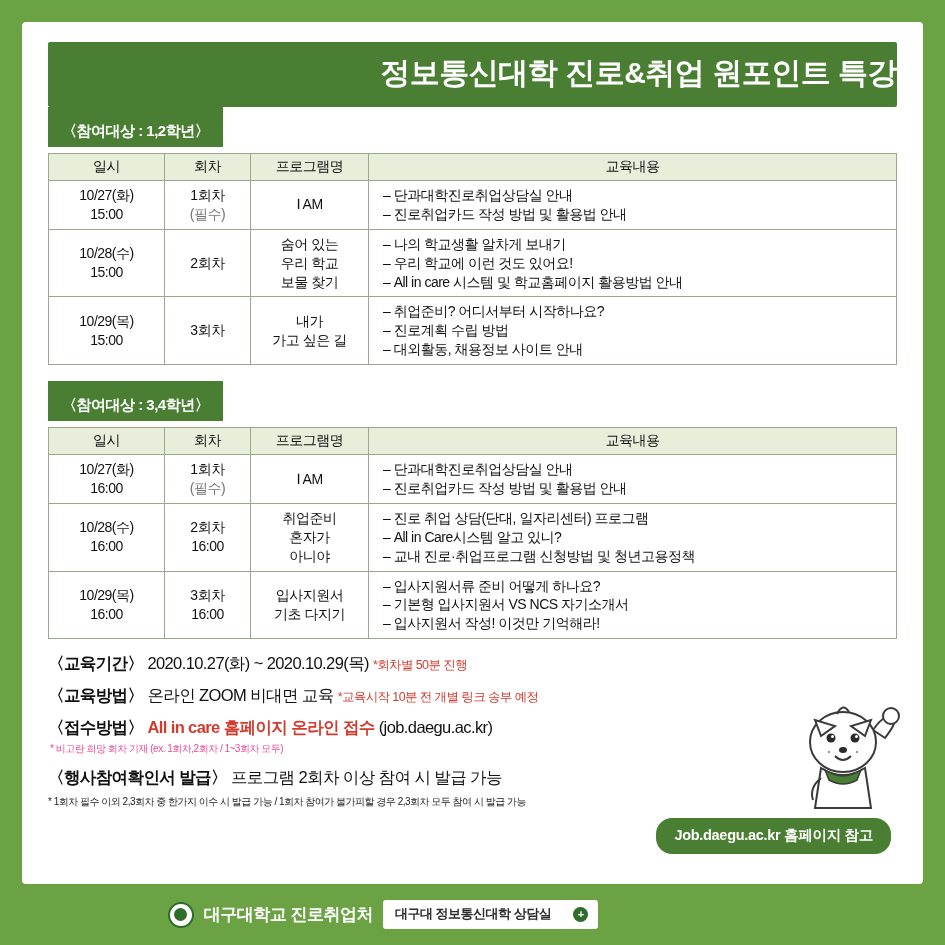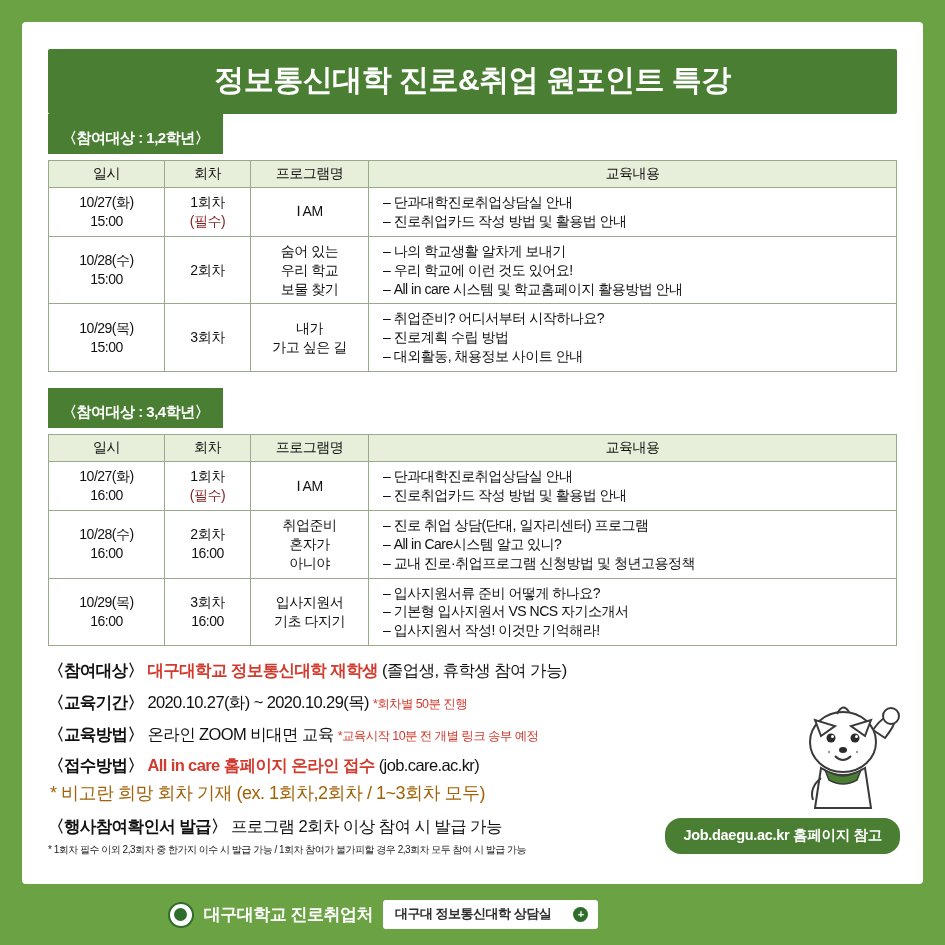--- a/index.html
+++ b/index.html
@@ -22,27 +22,26 @@
     width: 901px;
     height: 862px;
     background: #ffffff;
     border-radius: 4px;
     padding: 20px 26px 0 26px;
     overflow: hidden;
   }
   .title-bar {
     background: #4a7f33;
     color: #ffffff;
-    text-align: center;
+    text-align: right;
     font-size: 30px;
     font-weight: bold;
     letter-spacing: -0.5px;
     padding: 11px 0 13px 0;
     border-radius: 2px;
-    margin-top: 7px;
   }
   .subtitle {
     text-align: center;
     font-size: 23px;
     font-weight: bold;
     color: #111;
     margin: 15px 0 16px 0;
     letter-spacing: -0.5px;
   }
   .section-tag {
@@ -76,53 +75,53 @@
     text-align: center;
     vertical-align: middle;
     letter-spacing: -0.5px;
     color: #111;
     line-height: 1.35;
   }
   table.sched td.left {
     text-align: left;
     padding-left: 14px;
   }
-  .req { color: #7f1d1d; }
+  .req { color: #737373; }
   .colw1 { width: 116px; }
   .colw2 { width: 86px; }
   .colw3 { width: 118px; }
   .spacer-16 { height: 16px; }
 
   .notes { margin-top: 14px; }
   .note-row {
     font-size: 16.5px;
     color: #111;
     letter-spacing: -0.6px;
     margin-bottom: 11px;
     line-height: 1.25;
   }
   .note-label { font-weight: bold; }
   .note-accent { color: #d23b2e; font-weight: bold; }
   .note-small { font-size: 12.5px; color: #d23b2e; text-align: right; }
   .subnote {
-    font-size: 18px;
-    color: #a16207;
+    font-size: 10px;
+    color: #ec4899;
     letter-spacing: -0.5px;
     margin: -6px 0 11px 2px;
   }
   .footnote {
     font-size: 10px;
     color: #222;
     letter-spacing: -0.5px;
     margin-top: -4px;
   }
 
   .url-badge {
     position: absolute;
-    right: 23px;
+    right: 32px;
     bottom: 30px;
     background: #4a7f33;
     color: #fff;
     font-size: 14.5px;
     font-weight: bold;
     padding: 8px 18px 9px 18px;
     border-radius: 16px;
     letter-spacing: -0.3px;
     margin-top: 6px;
   }
@@ -294,42 +293,37 @@
           <td class="left" style="white-space:pre-line">– 입사지원서류 준비 어떻게 하나요?
 – 기본형 입사지원서 VS NCS 자기소개서
 – 입사지원서 작성! 이것만 기억해라!</td>
         </tr>
       </tbody>
     </table>
 
     
     <div class="notes">
 
-      <div class="note-row">
-        <span class="note-label">〈참여대상〉</span>
-        <span class="note-accent">대구대학교 정보통신대학 재학생</span>
-        <span>(졸업생, 휴학생 참여 가능)</span>
-      </div>
 
       <div class="note-row">
         <span class="note-label">〈교육기간〉</span>
         <span>2020.10.27(화) ~ 2020.10.29(목)</span>
         <span class="note-small">*회차별 50분 진행</span>
       </div>
 
       <div class="note-row">
         <span class="note-label">〈교육방법〉</span>
         <span>온라인 ZOOM 비대면 교육</span>
         <span class="note-small">*교육시작 10분 전 개별 링크 송부 예정</span>
       </div>
 
       <div class="note-row">
         <span class="note-label">〈접수방법〉</span>
         <span class="note-accent">All in care 홈페이지 온라인 접수</span>
-        <span>(job.care.ac.kr)</span>
+        <span>(job.daegu.ac.kr)</span>
       </div>
       <div class="subnote">* 비고란 희망 회차 기재 (ex. 1회차,2회차 / 1~3회차 모두)</div>
 
       <div class="note-row">
         <span class="note-label">〈행사참여확인서 발급〉</span>
         <span>프로그램 2회차 이상 참여 시 발급 가능</span>
       </div>
       <div class="footnote">* 1회차 필수 이외 2,3회차 중 한가지 이수 시 발급 가능 / 1회차 참여가 불가피할 경우 2,3회차 모두 참여 시 발급 가능</div>
     </div>
 

